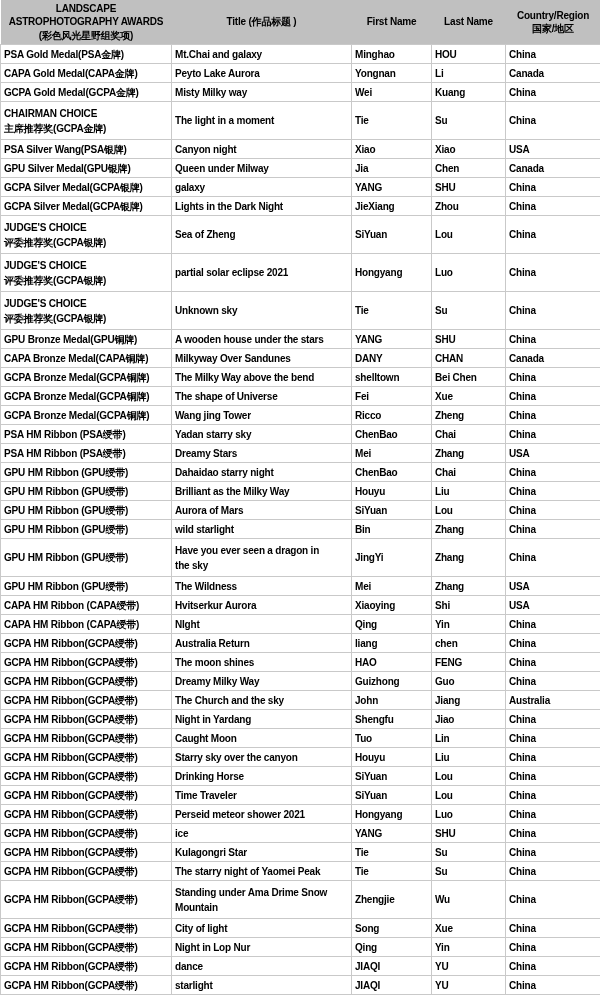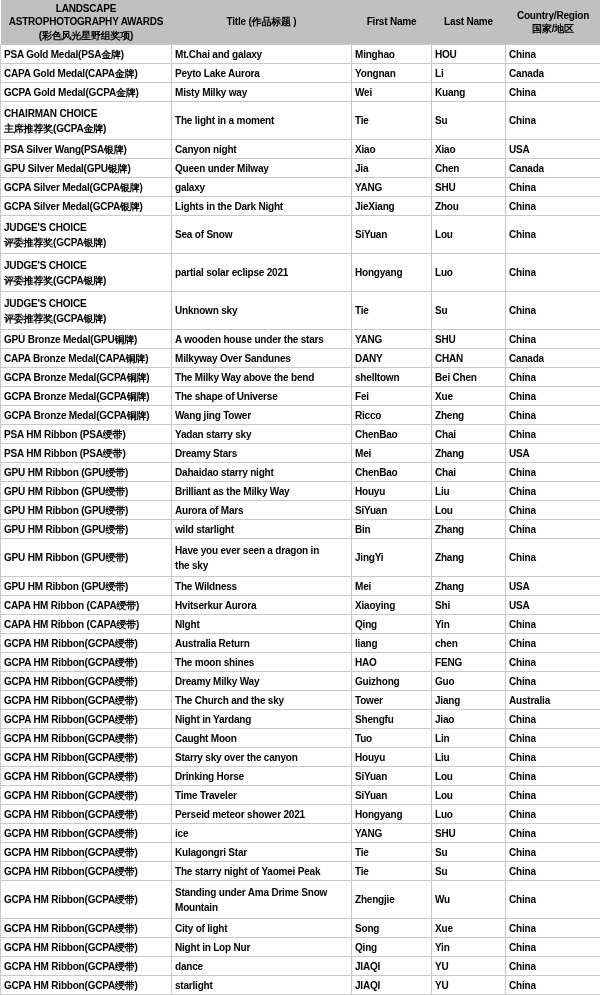--- a/index.html
+++ b/index.html
@@ -123,21 +123,21 @@
       <tr>
     <td>GCPA Silver Medal(GCPA银牌)</td>
     <td>Lights in the Dark Night</td>
     <td>JieXiang</td>
     <td>Zhou</td>
     <td>China</td>
   </tr>
       <tr class="tall">
     <td>JUDGE'S CHOICE
 评委推荐奖(GCPA银牌)</td>
-    <td>Sea of Snow</td>
+    <td>Sea of Zheng</td>
     <td>SiYuan</td>
     <td>Lou</td>
     <td>China</td>
   </tr>
       <tr class="tall">
     <td>JUDGE'S CHOICE
 评委推荐奖(GCPA银牌)</td>
     <td>partial solar eclipse 2021</td>
     <td>Hongyang</td>
     <td>Luo</td>
@@ -274,21 +274,21 @@
       <tr>
     <td>GCPA HM Ribbon(GCPA绶带)</td>
     <td>Dreamy Milky Way</td>
     <td>Guizhong</td>
     <td>Guo</td>
     <td>China</td>
   </tr>
       <tr>
     <td>GCPA HM Ribbon(GCPA绶带)</td>
     <td>The Church and the sky</td>
-    <td>Tower</td>
+    <td>John</td>
     <td>Jiang</td>
     <td>Australia</td>
   </tr>
       <tr>
     <td>GCPA HM Ribbon(GCPA绶带)</td>
     <td>Night in Yardang</td>
     <td>Shengfu</td>
     <td>Jiao</td>
     <td>China</td>
   </tr>

